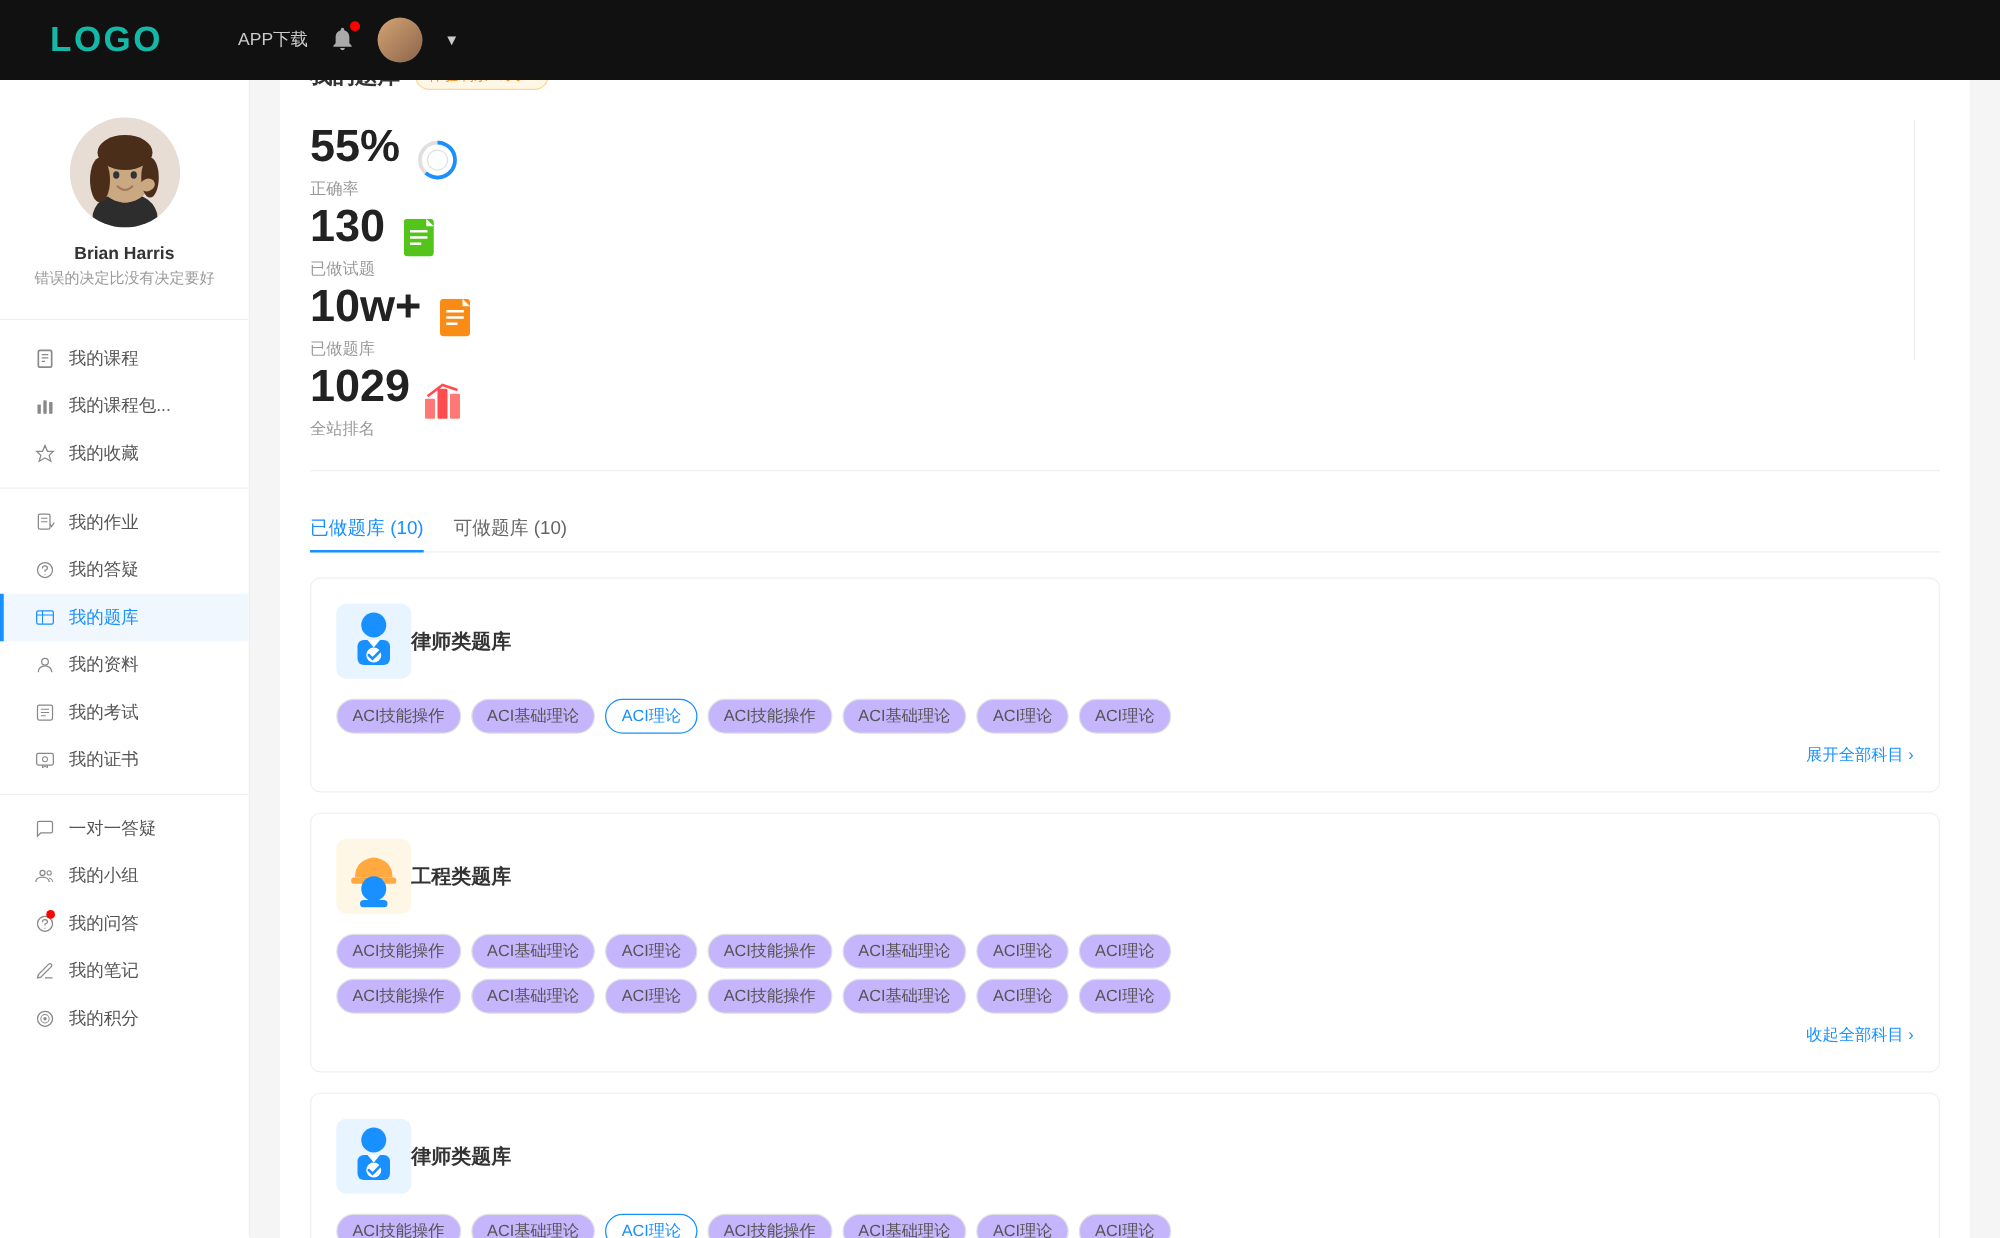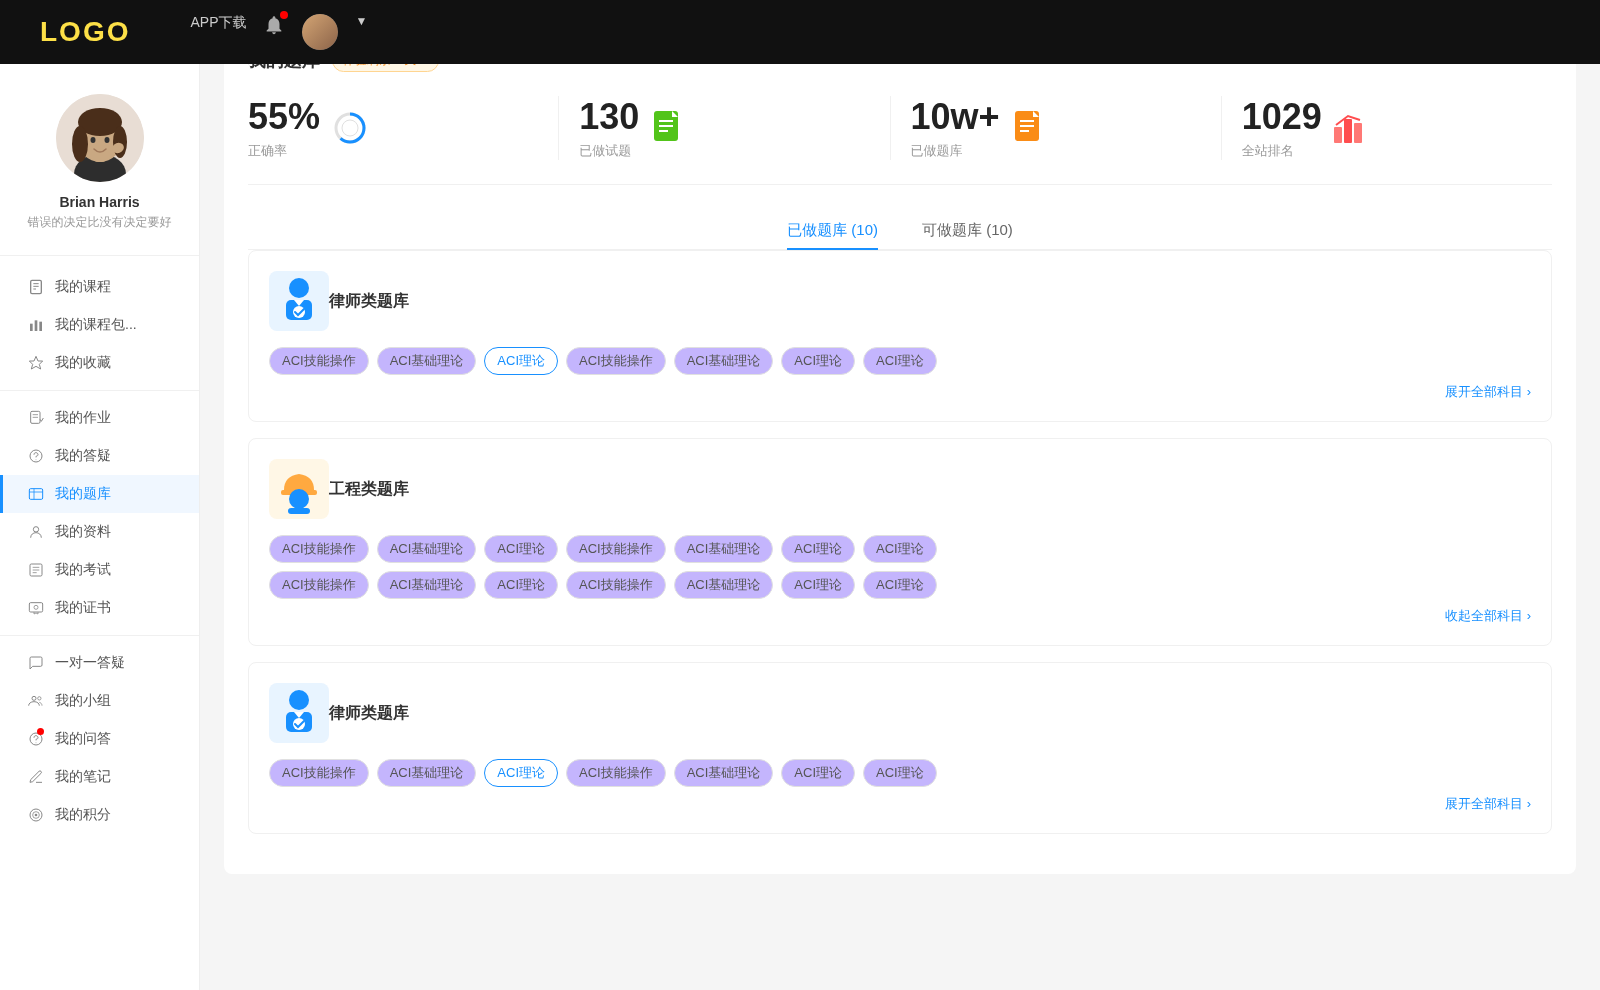--- a/index.html
+++ b/index.html
@@ -10,21 +10,21 @@
       background: #111;
       height: 64px;
       display: flex;
       align-items: center;
       padding: 0 40px;
       position: fixed;
       top: 0; left: 0; right: 0;
       z-index: 100;
     }
     .navbar-logo {
-      color: #fde047;
+      color: #14b8a6;
       font-size: 28px;
       font-weight: 900;
       letter-spacing: 2px;
       margin-right: 60px;
     }
     .navbar-nav {
       display: flex;
       align-items: center;
       gap: 36px;
       flex: 1;
@@ -34,20 +34,21 @@
       text-decoration: none;
       font-size: 15px;
     }
     .navbar-nav a.active {
       color: white;
       border-bottom: 2px solid #1890ff;
       padding-bottom: 4px;
     }
     .navbar-right {
       display: flex;
+      align-items: center;
       gap: 17px;
       color: white;
     }
     .app-download { font-size: 14px; color: #ccc; }
     .bell-icon {
       position: relative;
       cursor: pointer;
     }
     .bell-dot {
       position: absolute;
@@ -156,20 +157,21 @@
       font-size: 12px;
     }
 
     
     .stats-row {
       display: flex;
       gap: 0;
       margin-bottom: 28px;
       border-bottom: 1px solid #f0f0f0;
       padding-bottom: 24px;
+      flex-direction: column;
     }
     .stat-item {
       flex: 1;
       display: flex;
       align-items: center;
       gap: 12px;
       padding-right: 20px;
       border-right: 1px solid #f0f0f0;
       margin-right: 20px;
     }
@@ -180,23 +182,23 @@
       width: 36px;
       height: 36px;
       display: flex;
       align-items: center;
       justify-content: center;
     }
 
     
     .tabs {
       display: flex;
-      gap: 44px;
+      gap: 24px;
+      margin-bottom: 20px;
       border-bottom: 1px solid #f0f0f0;
-      justify-content: center;
     }
     .tab {
       padding: 8px 0;
       font-size: 15px;
       cursor: pointer;
       color: #666;
       border-bottom: 2px solid transparent;
       margin-bottom: -1px;
     }
     .tab.active { color: #1890ff; border-bottom-color: #1890ff; font-weight: 500; }

